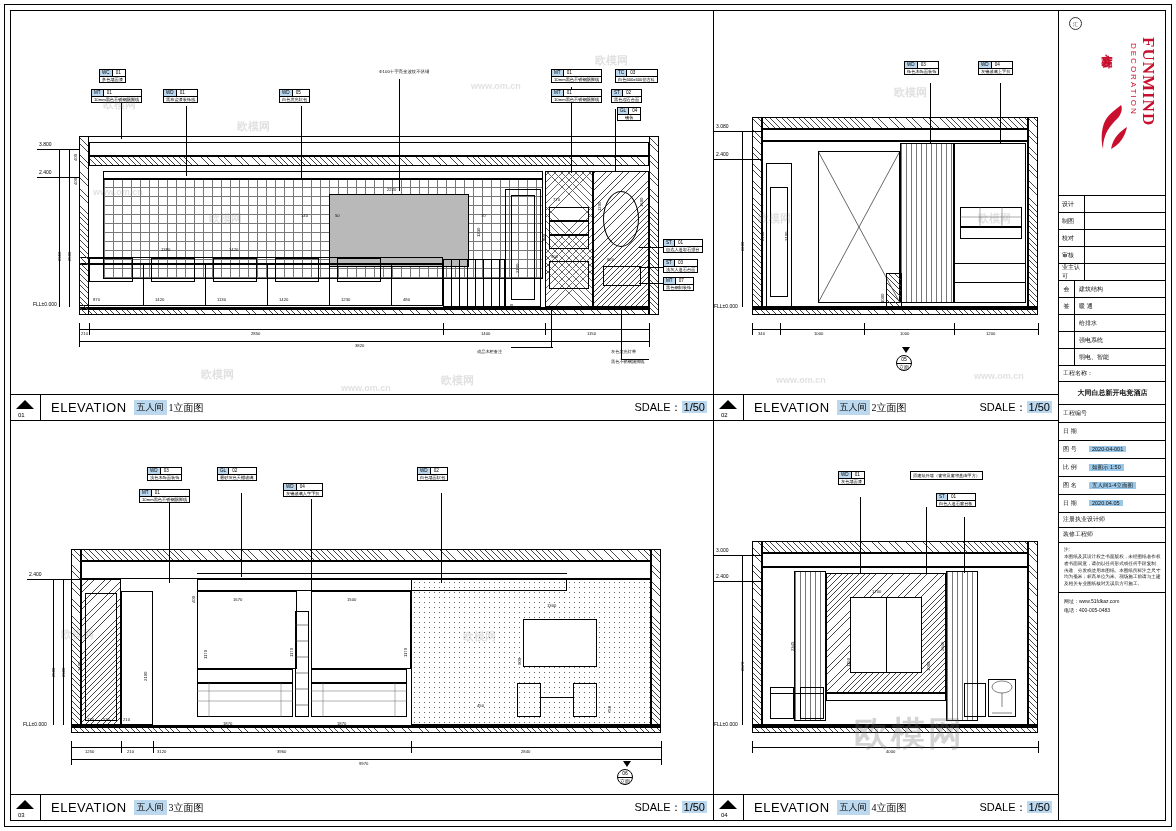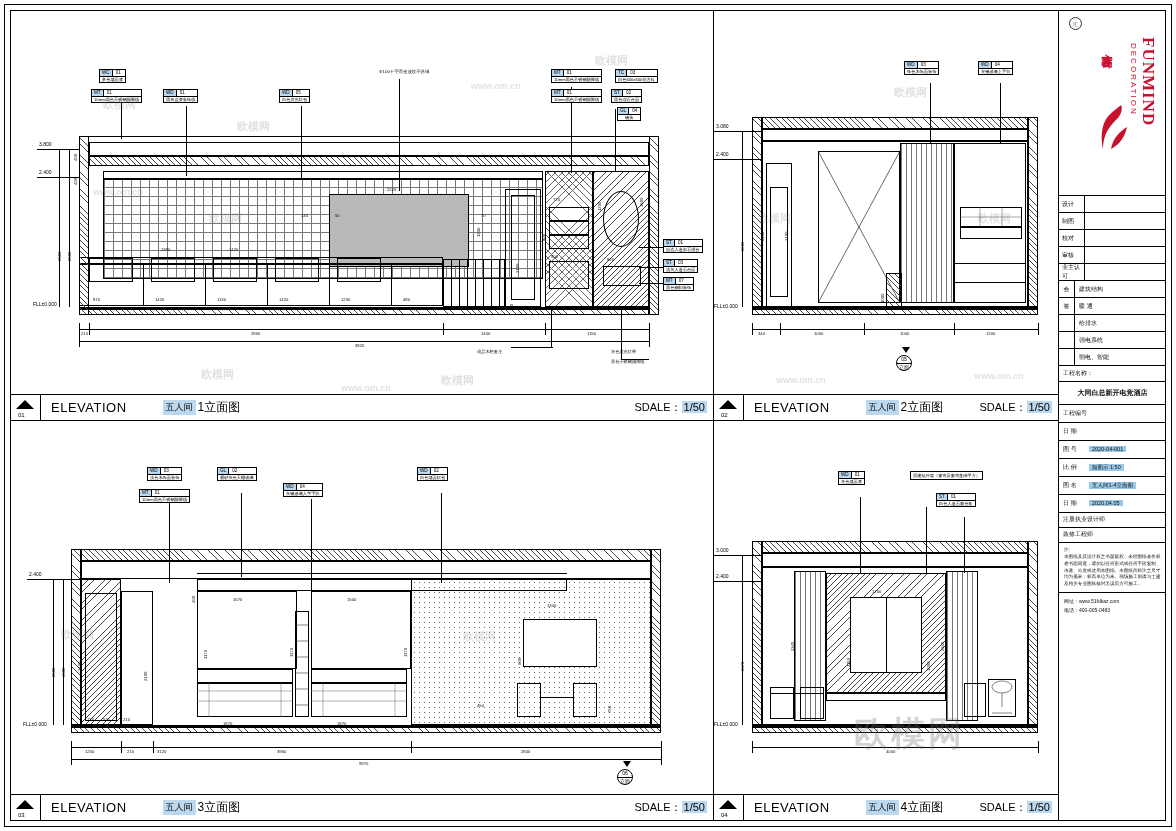--- a/index.html
+++ b/index.html
@@ -135,26 +135,26 @@
   }
   .titlebar .sym .tri {
     position: absolute; left: 5px; top: 5px;
     width: 0; height: 0;
     border-left: 9px solid transparent; border-right: 9px solid transparent;
     border-bottom: 9px solid #000;
   }
   .titlebar .sym .num { position: absolute; left: 7px; bottom: 2px; font-size: 6px; }
   .titlebar .elev { padding-left: 10px; font-size: 13px; letter-spacing: 0.5px; }
   .titlebar .roomtag {
-    margin-left: 36px;
+    margin-left: 7px;
     font-size: 9px;
     background: #bcd8ef;
     padding: 1px 3px;
   }
-  .titlebar .roomtag2 { font-size: 12px; margin-left: 2px; }
+  .titlebar .roomtag2 { font-size: 10px; margin-left: 2px; font-family: Liberation Serif, serif; }
   .titlebar .scale { margin-left: auto; margin-right: 6px; font-size: 11px; }
   .titlebar .scale .sv { background: #bcd8ef; padding: 0 2px; }
 
   
   .ln { position: absolute; background: #000; }
   .hline { height: 1px; }
   .vline { width: 1px; }
   .box { position: absolute; border: 1px solid #000; }
   .hatch-diag {
     background-image: repeating-linear-gradient(45deg, #444 0 0.6px, transparent 0.6px 4px);

